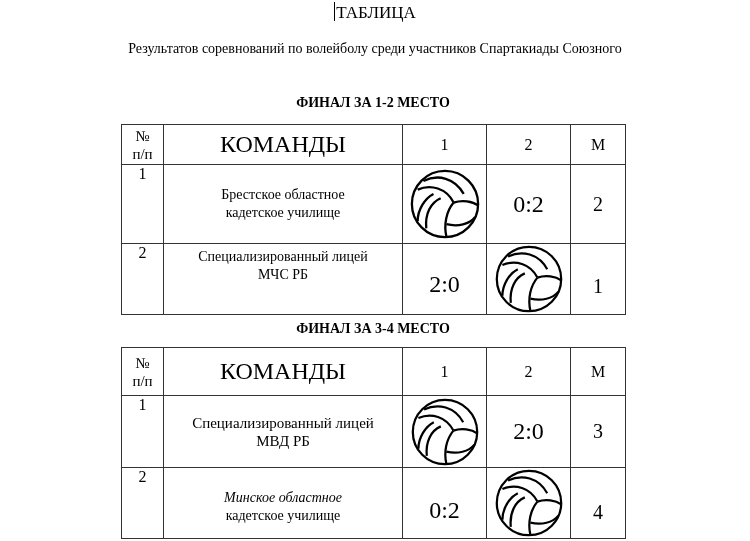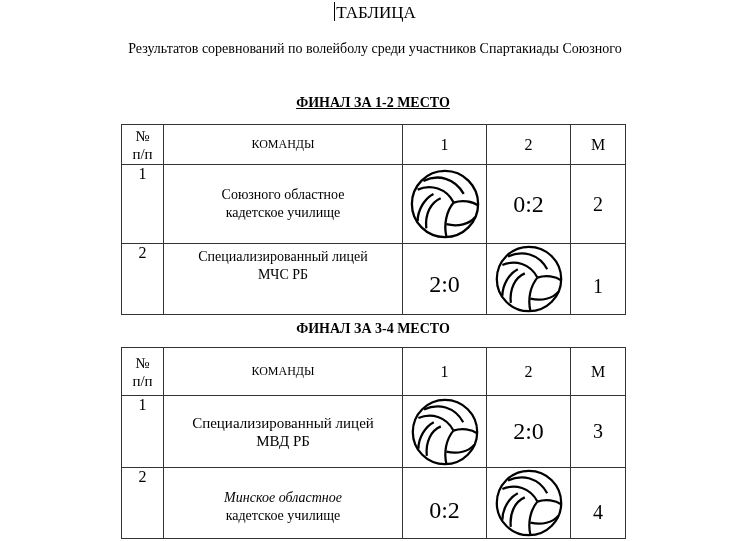--- a/index.html
+++ b/index.html
@@ -25,21 +25,21 @@
   }
   table.results {
     position: absolute; left: 121px; border-collapse: collapse;
     table-layout: fixed;
   }
   table.results td, table.results th {
     border: 1px solid #333; padding: 0; text-align: center;
     font-weight: normal;
   }
   th.col-num { width: 41px; font-size: 15px; line-height: 18px; }
-  th.col-team { width: 238px; font-size: 12px; }
+  th.col-team { width: 238px; font-size: 24px; }
   th.col-g { width: 83px; font-size: 16px; }
   th.col-m { width: 54px; font-size: 16px; }
   tr.head { height: 40px; }
   tr.row { height: 71px; }
   td.num { vertical-align: top; font-size: 16px; padding-top: 4px; }
   td.team { font-size: 14px; line-height: 18px; }
   td.team.top { vertical-align: top; padding-top: 4px; }
   td.team.mid { vertical-align: middle; }
   td.score { font-size: 24px; font-weight: bold; vertical-align: middle; }
   td.score.low { vertical-align: bottom; padding-bottom: 16px; }
@@ -50,38 +50,38 @@
 </style>
 </head>
 <body>
 
 <div class="title"><span class="cursor"></span><span>ТАБЛИЦА</span></div>
 
 <div class="subtitle">
   <div>Результатов соревнований по волейболу среди участников Спартакиады Союзного</div>
 </div>
 
-<div class="section-heading" style="top:94px;text-decoration:underline;">ФИНАЛ ЗА 1-2 МЕСТО</div>
+<div class="section-heading" style="top:94px;">ФИНАЛ ЗА 1-2 МЕСТО</div>
 
 <table class="results" style="top:124px;">
   <tbody>
       <tr class="head">
     <th class="col-num">
           <div>№</div>
           <div>п/п</div>
         </th>
     <th class="col-team">КОМАНДЫ</th>
     <th class="col-g">1</th>
     <th class="col-g">2</th>
     <th class="col-m">М</th>
   </tr>
   <tr class="row" style="height:79px;">
     <td class="num">1</td>
     <td class="team mid">
-          <div>Союзного областное</div>
+          <div>Брестское областное</div>
           <div>кадетское училище</div>
         </td>
     <td class="ball">
       <svg width="72" height="72" viewBox="0 0 100 100">
             <g fill="none" stroke="#000" stroke-width="3.2">
               <circle cx="50" cy="50" r="46"></circle>
               <path d="M12 30 C30 22 52 28 62 48"></path>
               <path d="M20 18 C40 8 64 14 76 36"></path>
               <path d="M62 48 C74 44 88 46 96 52"></path>
               <path d="M62 48 C52 60 48 78 52 96"></path>

